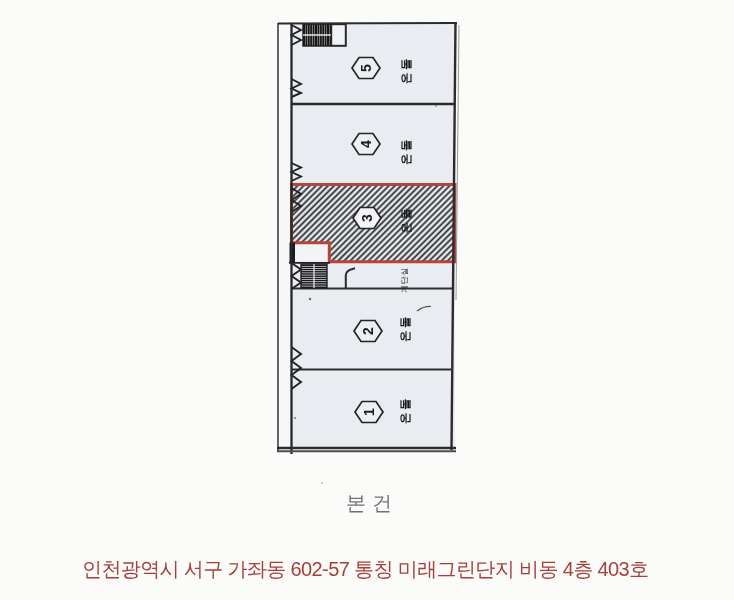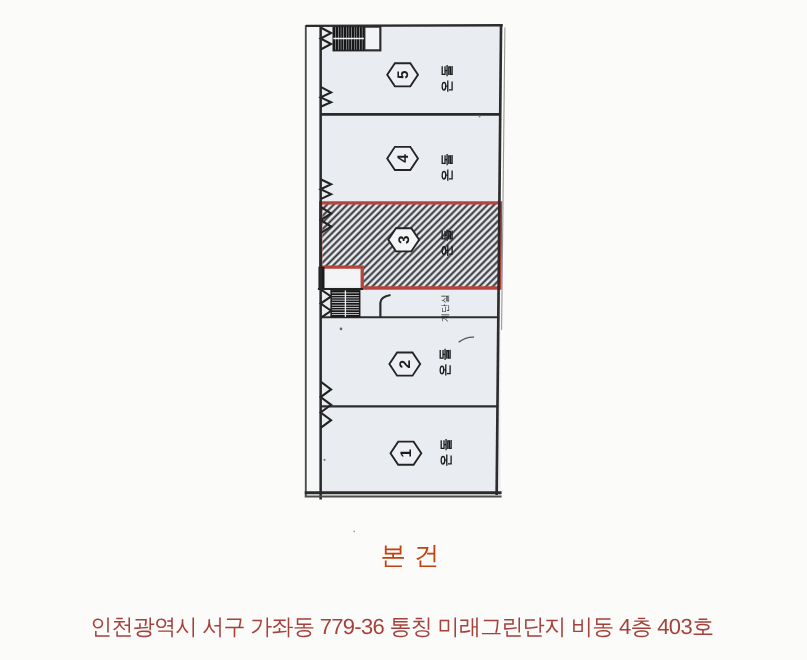--- a/index.html
+++ b/index.html
@@ -1,20 +1,20 @@
 <!DOCTYPE html>
 <html><head>
 <meta charset="utf-8">
 <style>
   html,body{margin:0;padding:0;}
   body{width:734px;height:600px;background:#fbfbfa;overflow:hidden;
        font-family:"Liberation Sans",sans-serif;position:relative;}
   #plan{position:absolute;left:0;top:0;filter:blur(0.5px);}
-  .bon{position:absolute;left:346px;top:490px;color:#c2410c;filter:blur(0.35px);
-       font-size:23px;letter-spacing:0.5px;}
+  .bon{position:absolute;left:346px;top:490px;color:#737373;filter:blur(0.35px);
+       font-size:20px;letter-spacing:0.5px;font-family:Liberation Serif, serif;}
   .addr{position:absolute;left:82px;top:556px;color:#a5403a;filter:blur(0.35px);
        font-size:20px;letter-spacing:-0.62px;white-space:nowrap;}
 </style>
 </head>
 <body>
 <svg id="plan" width="734" height="600" viewBox="0 0 734 600">
   <defs>
     <pattern id="hatch" patternUnits="userSpaceOnUse" width="10" height="4.3" patternTransform="rotate(-45)">
       <line x1="0" y1="2.1" x2="10" y2="2.1" stroke="#2f2f31" stroke-width="1.8"></line>
     </pattern>
@@ -117,13 +117,13 @@
 
   <text transform="rotate(-90 404 280)" x="404" y="283" font-family="Liberation Sans, sans-serif" font-size="8" fill="#222" text-anchor="middle" letter-spacing="0.5">계단실</text>
   <path d="M417,311 Q424,306 431,306.5" fill="none" stroke="#555" stroke-width="1.2"></path>
   <circle cx="295" cy="418" r="1" fill="#777"></circle>
   <circle cx="310" cy="299" r="1.2" fill="#666"></circle>
   <circle cx="436" cy="106" r="0.9" fill="#888"></circle>
   <circle cx="322" cy="483" r="0.8" fill="#999"></circle>
 </svg>
 
 <div class="bon">본 건</div>
-<div class="addr">인천광역시 서구 가좌동 779-36 통칭 미래그린단지 비동 4층 403호</div>
+<div class="addr">인천광역시 서구 가좌동 602-57 통칭 미래그린단지 비동 4층 403호</div>
 
 </body></html>

